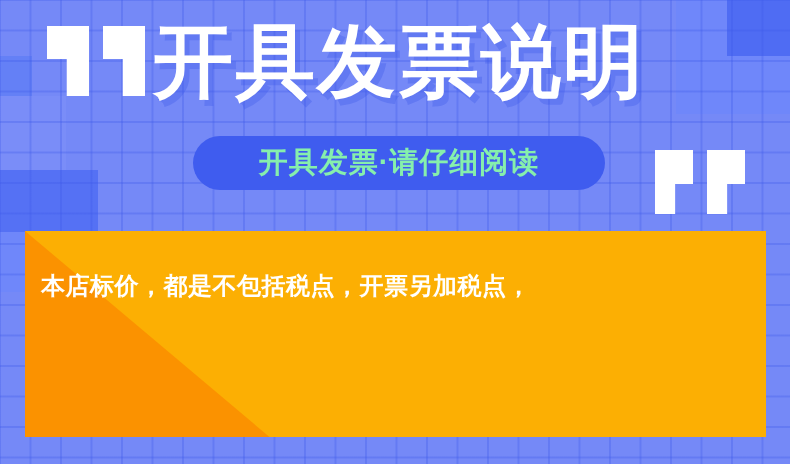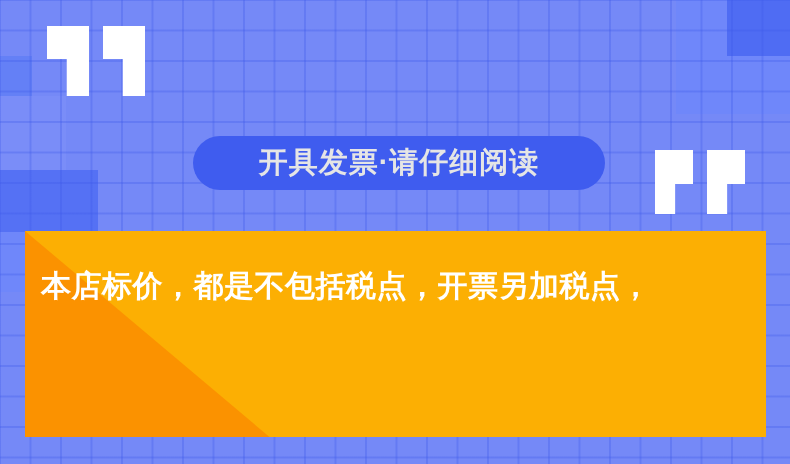--- a/index.html
+++ b/index.html
@@ -107,21 +107,21 @@
     height: 54px;
     border-radius: 27px;
     background: #3f5cef;
     display: flex;
     align-items: center;
     justify-content: center;
   }
   #subtitle-text {
     font-size: 29px;
     font-weight: bold;
-    color: #e5e5e5;
+    color: #86efac;
     letter-spacing: 1px;
     white-space: nowrap;
   }
 
   
   #notice-panel {
     position: absolute;
     left: 25px;
     top: 231px;
     width: 741px;
@@ -144,21 +144,21 @@
     position: absolute;
     inset: 0;
     background: #fcaf03;
     clip-path: polygon(0 0, 100% 0, 100% 100%, 33% 100%);
   }
   #notice-text {
     position: absolute;
     left: 16px;
     top: 24px;
     right: 12px;
-    font-size: 30px;
+    font-size: 24px;
     font-weight: bold;
     line-height: 62px;
     color: #ffffff;
     letter-spacing: 0.5px;
   }
   #notice-text .line { display: block; white-space: nowrap; }
 </style>
 </head>
 <body>
 
@@ -171,20 +171,21 @@
   <div class="deco deco-a"></div>
   <div class="deco deco-b"></div>
 
   <div class="grid-layer"></div>
 
   <div id="quote-open" class="quote quote-open">
     <span class="qmark"></span>
     <span class="qmark"></span>
   </div>
 
+  <div id="headline">开具发票说明</div>
 
   <div id="subtitle-pill">
     <span id="subtitle-text">开具发票·请仔细阅读</span>
   </div>
 
   <div id="quote-close" class="quote quote-close">
     <span class="qmark"></span>
     <span class="qmark"></span>
   </div>
 

